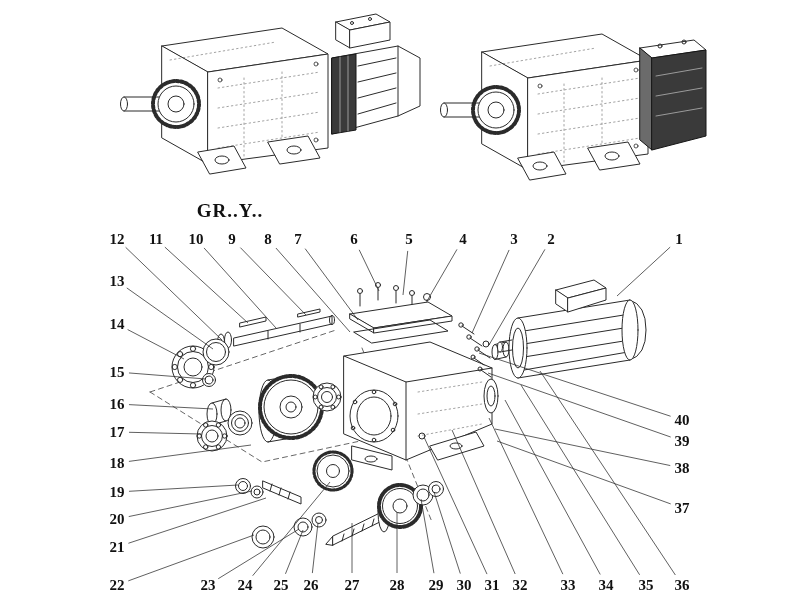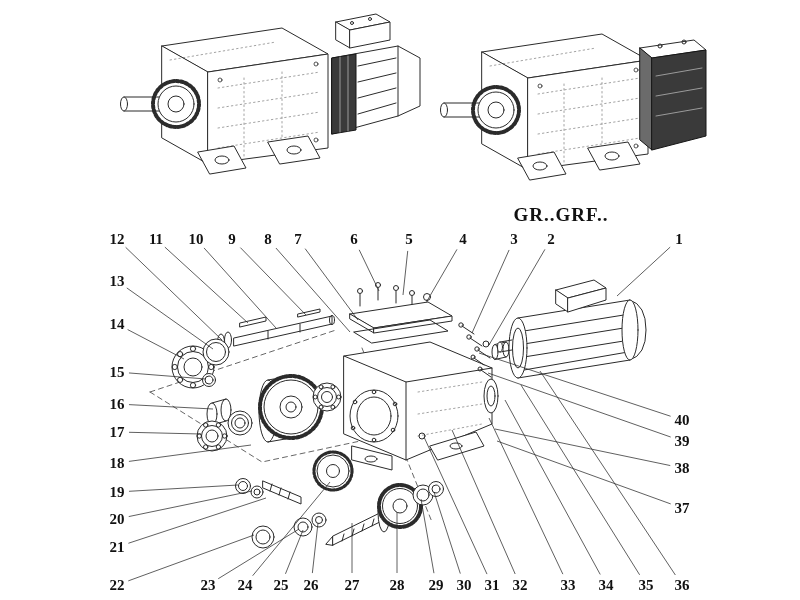--- a/index.html
+++ b/index.html
@@ -422,14 +422,14 @@
         <text x="682" y="508" class="callout">37</text>
         <line x1="670.2527578555879" y1="465.55004040838463" x2="495" y2="429" class="leader"></line>
         <text x="682" y="468" class="callout">38</text>
         <line x1="670.6755210297782" y1="437.03059500012847" x2="488" y2="373" class="leader"></line>
         <text x="682" y="441" class="callout">39</text>
         <line x1="670.6046232749828" y1="416.2389643321372" x2="479" y2="353" class="leader"></line>
         <text x="682" y="420" class="callout">40</text>
       </g>
   </svg>
 
-  <div id="title-right" class="model-label">GR..GRF..</div>
+  <div id="title-left" class="model-label">GR..Y..</div>
 </div>
 
 </body></html>

